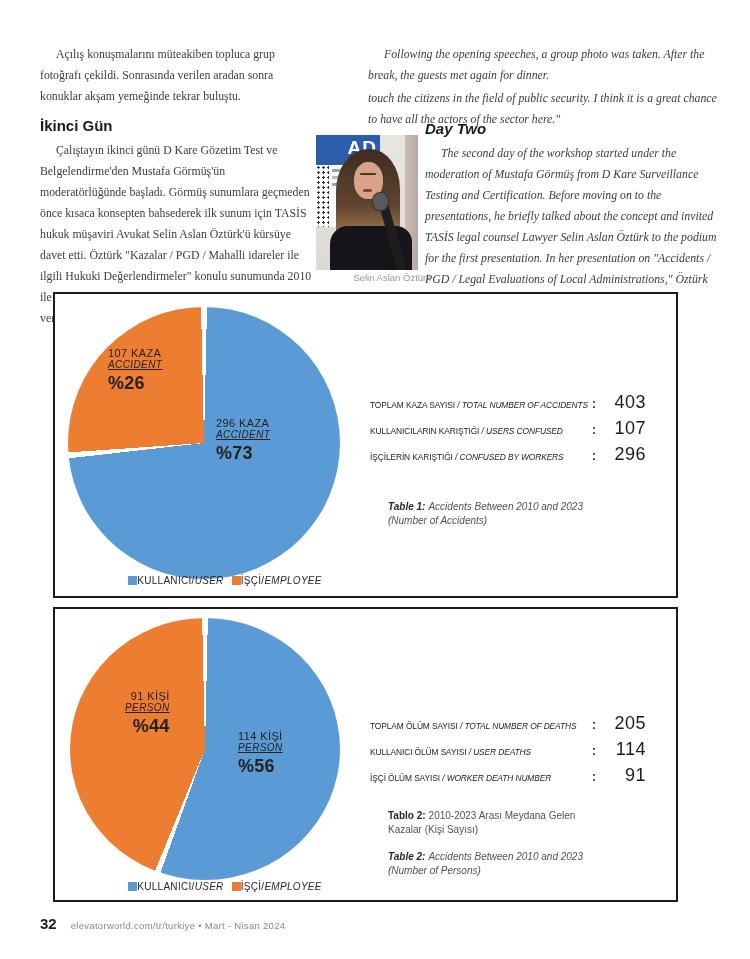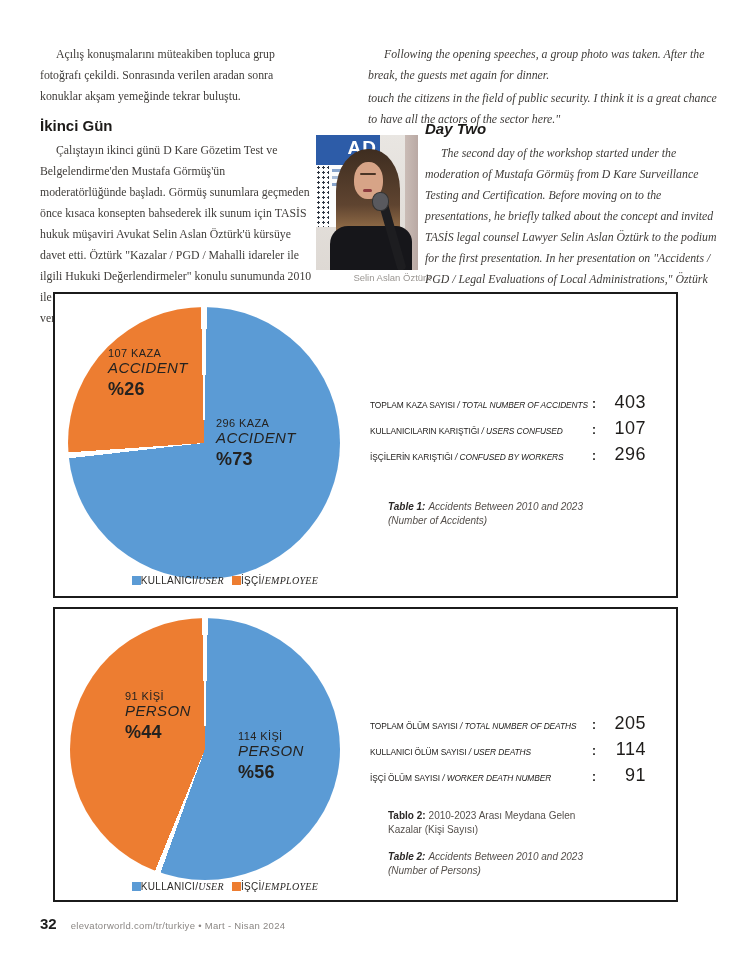--- a/index.html
+++ b/index.html
@@ -55,36 +55,36 @@
   .pie{position:absolute;border-radius:50%;}
   .pie1{left:13px;top:13px;width:272px;height:272px;
     background:conic-gradient(#fff 0 0.35%,var(--blue) 0.35% 73.2%,#fff 73.2% 73.9%,
                var(--orange) 73.9% 99.65%,#fff 99.65% 100%);}
   .pie2{left:15px;top:9px;width:270px;height:262px;
     background:conic-gradient(#fff 0 0.35%,var(--blue) 0.35% 55.5%,#fff 55.5% 56.2%,
                var(--orange) 56.2% 99.65%,#fff 99.65% 100%);}
 
   .pie-label{position:absolute;font-family:"Liberation Sans",sans-serif;color:#242220;}
   .pl-1{font-size:11px;letter-spacing:0.4px;}
-  .pl-2{font-size:15px;font-style:italic;letter-spacing:0.4px;}
+  .pl-2{font-size:10px;font-style:italic;letter-spacing:0.4px;text-decoration:underline;}
   .pl-3{font-size:18px;font-weight:bold;margin-top:3px;letter-spacing:0.3px;}
   .lab-o1{left:40px;top:40px;}
   .lab-b1{left:148px;top:110px;}
-  .lab-o2{left:55px;top:72px;}
+  .lab-o2{left:55px;top:72px;text-align:right;}
   .lab-b2{left:168px;top:112px;}
 
   .legend{position:absolute;left:20px;width:300px;display:flex;justify-content:center;
           align-items:center;gap:0;font-family:"Liberation Sans",sans-serif;
           font-size:10px;color:#2a2826;letter-spacing:0.3px;}
   .box1 .legend{top:281px;}
   .box2 .legend{top:272px;}
   .sq{display:inline-block;width:9px;height:9px;}
   .sq-blue{background:var(--blue);}
   .sq-orange{background:var(--orange);margin-left:8px;}
-  .lg-en{font-style:italic;font-family:Liberation Serif, serif;}
+  .lg-en{font-style:italic;}
 
   .stats{position:absolute;left:315px;width:276px;}
   .box1 .stats{top:98px;}
   .box2 .stats{top:104px;}
   .stat-row{display:flex;align-items:baseline;margin-bottom:5px;
             font-family:"Liberation Sans",sans-serif;color:#1e1c1a;}
   .st-label{flex:1;font-size:8.4px;letter-spacing:-0.1px;white-space:nowrap;}
   .st-en{font-style:italic;}
   .st-colon{width:12px;text-align:center;font-size:12px;font-weight:bold;}
   .st-val{width:46px;text-align:right;font-size:18px;letter-spacing:0.5px;}

